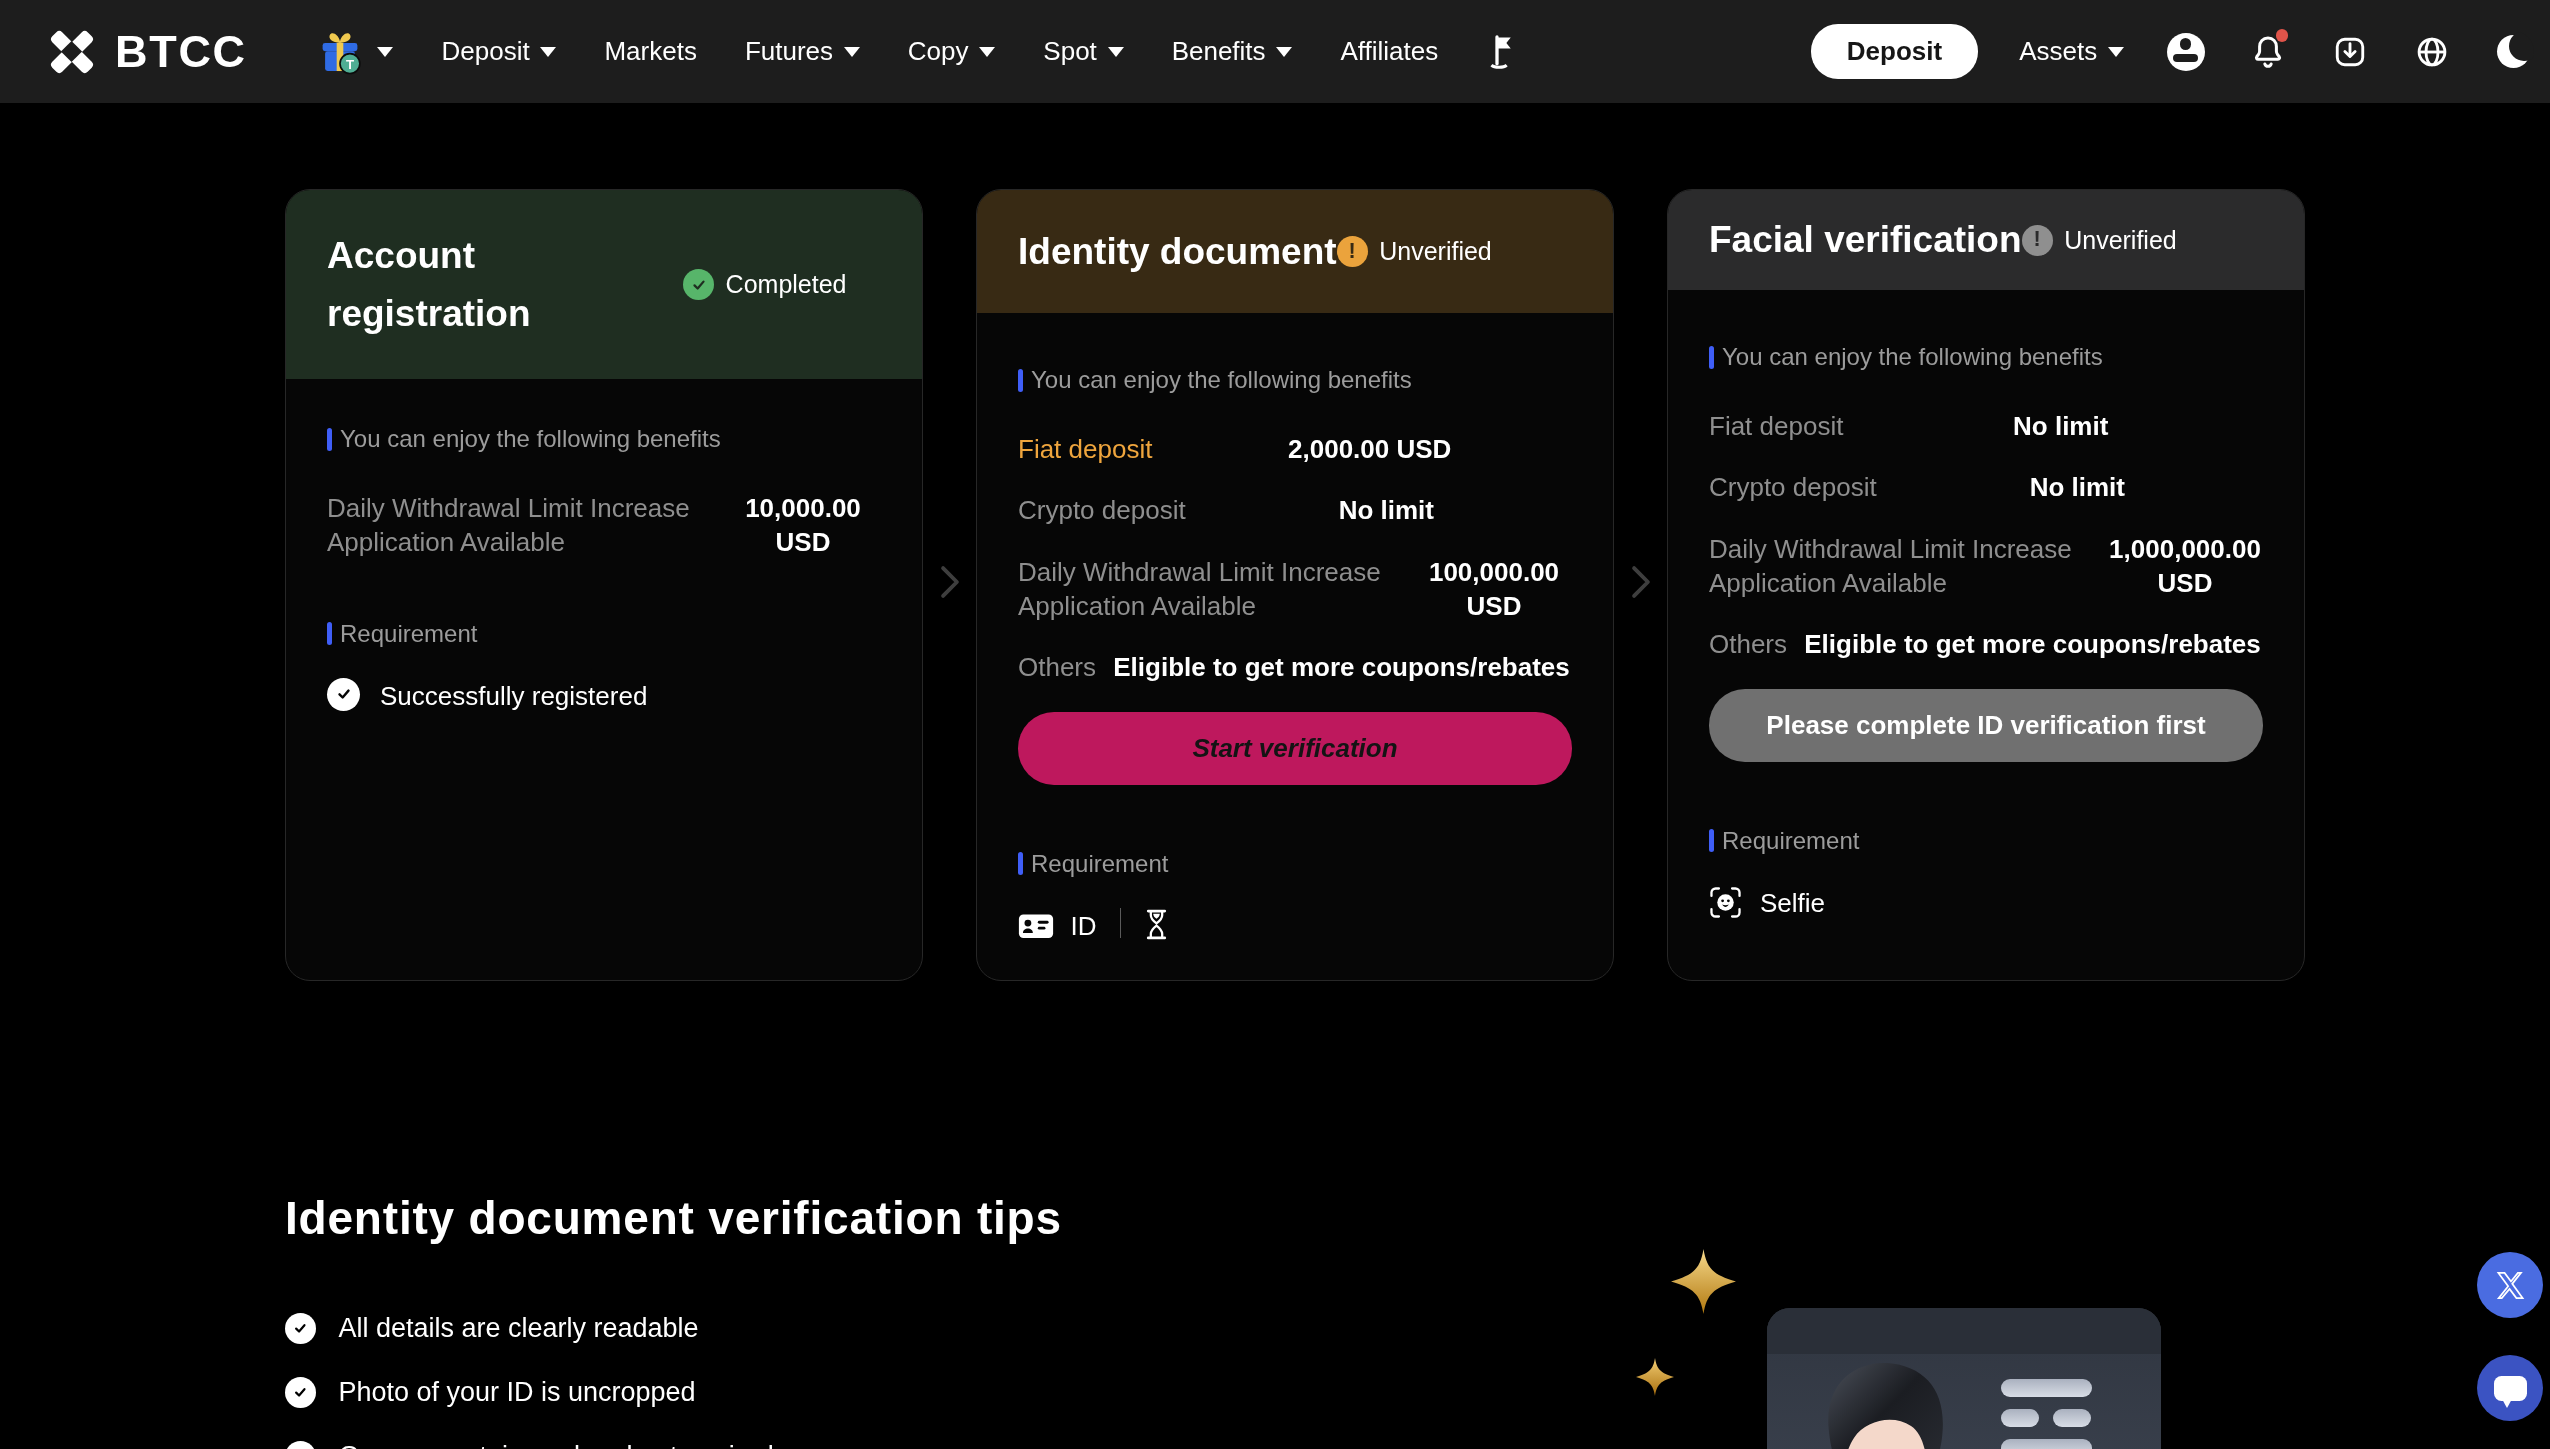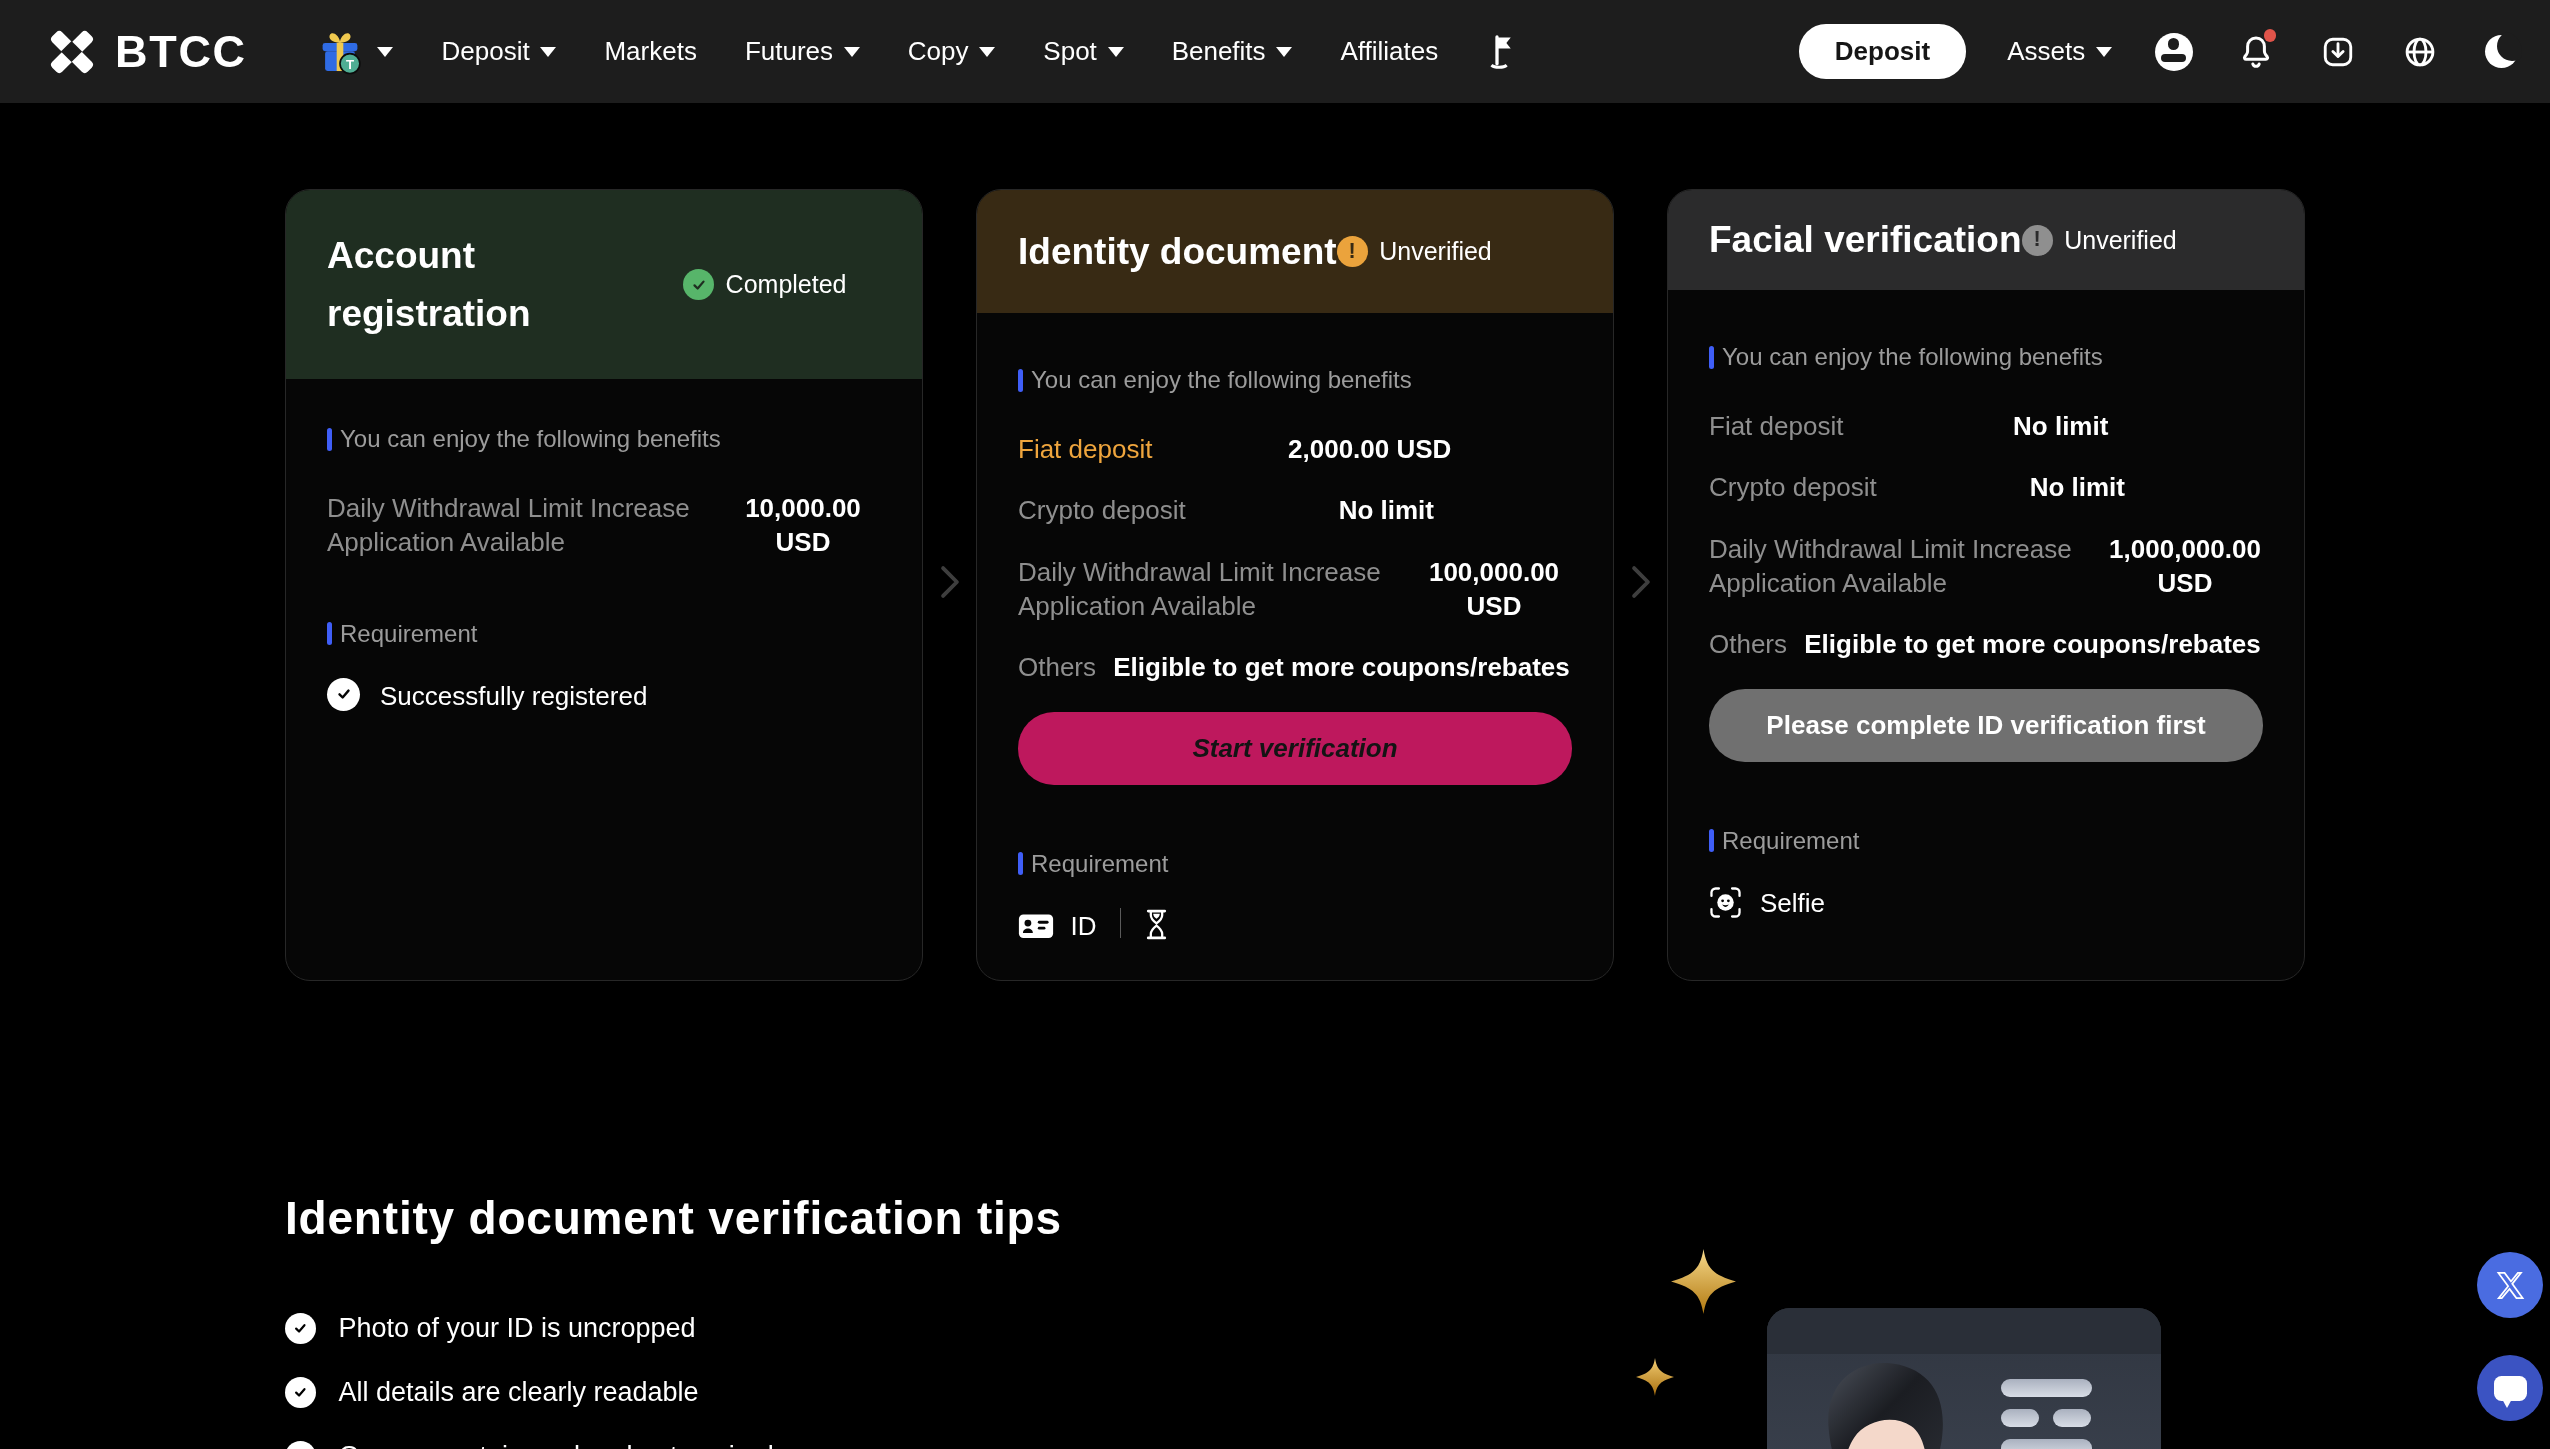--- a/index.html
+++ b/index.html
@@ -6,21 +6,21 @@
   html,body { background:#000; }
   .page {
     position:relative; width:2550px; height:1449px; overflow:hidden;
     background:#000; font-family:"Liberation Sans", sans-serif;
   }
 
   
   .nav {
     position:absolute; top:0; left:0; width:2550px; height:103px;
     background:#1d1d1d; display:flex; align-items:center;
-    padding:0 28px 0 46px;
+    padding:0 16px 0 46px;
   }
   .nav-left { display:flex; align-items:center; gap:48px; flex:1; }
   .brand { display:flex; align-items:center; gap:18px; margin-right:21.5px; }
   .brand-x { position:relative; width:51px; height:51px; }
   .brand-x .xbar { position:absolute; left:0.8px; top:19px; width:50px; height:14px; background:#fff; border-radius:4.1px; }
   .brand-x .xbar.a { transform:rotate(45deg); }
   .brand-x .xbar.b { transform:rotate(-45deg); }
   .brand-x .notch { position:absolute; left:18px; top:18px; width:15px; height:15px; background:#1d1d1d; transform:rotate(45deg); }
   .brand-name { font-size:45px; font-weight:bold; color:#fff; letter-spacing:1.7px; }
 
@@ -380,29 +380,29 @@
 
   <div class="tips">
     <h2>Identity document verification tips</h2>
     <div class="tip-list">
       <div class="tip">
         <span class="check-circle">
           <svg width="16.6" height="16.6" viewBox="0 0 24 24">
               <path d="M6 12.5l4.2 4.2L18 7.5" fill="none" stroke="#000" stroke-width="3.2" stroke-linecap="round" stroke-linejoin="round"></path>
             </svg>
         </span>
-        <span class="tip-text">Photo of your ID is uncropped</span>
+        <span class="tip-text">All details are clearly readable</span>
       </div>
       <div class="tip">
         <span class="check-circle">
           <svg width="16.6" height="16.6" viewBox="0 0 24 24">
               <path d="M6 12.5l4.2 4.2L18 7.5" fill="none" stroke="#000" stroke-width="3.2" stroke-linecap="round" stroke-linejoin="round"></path>
             </svg>
         </span>
-        <span class="tip-text">All details are clearly readable</span>
+        <span class="tip-text">Photo of your ID is uncropped</span>
       </div>
       <div class="tip">
         <span class="check-circle">
           <svg width="16.6" height="16.6" viewBox="0 0 24 24">
               <path d="M6 12.5l4.2 4.2L18 7.5" fill="none" stroke="#000" stroke-width="3.2" stroke-linecap="round" stroke-linejoin="round"></path>
             </svg>
         </span>
         <span class="tip-text">Government–issued and not expired</span>
       </div>
     </div>

